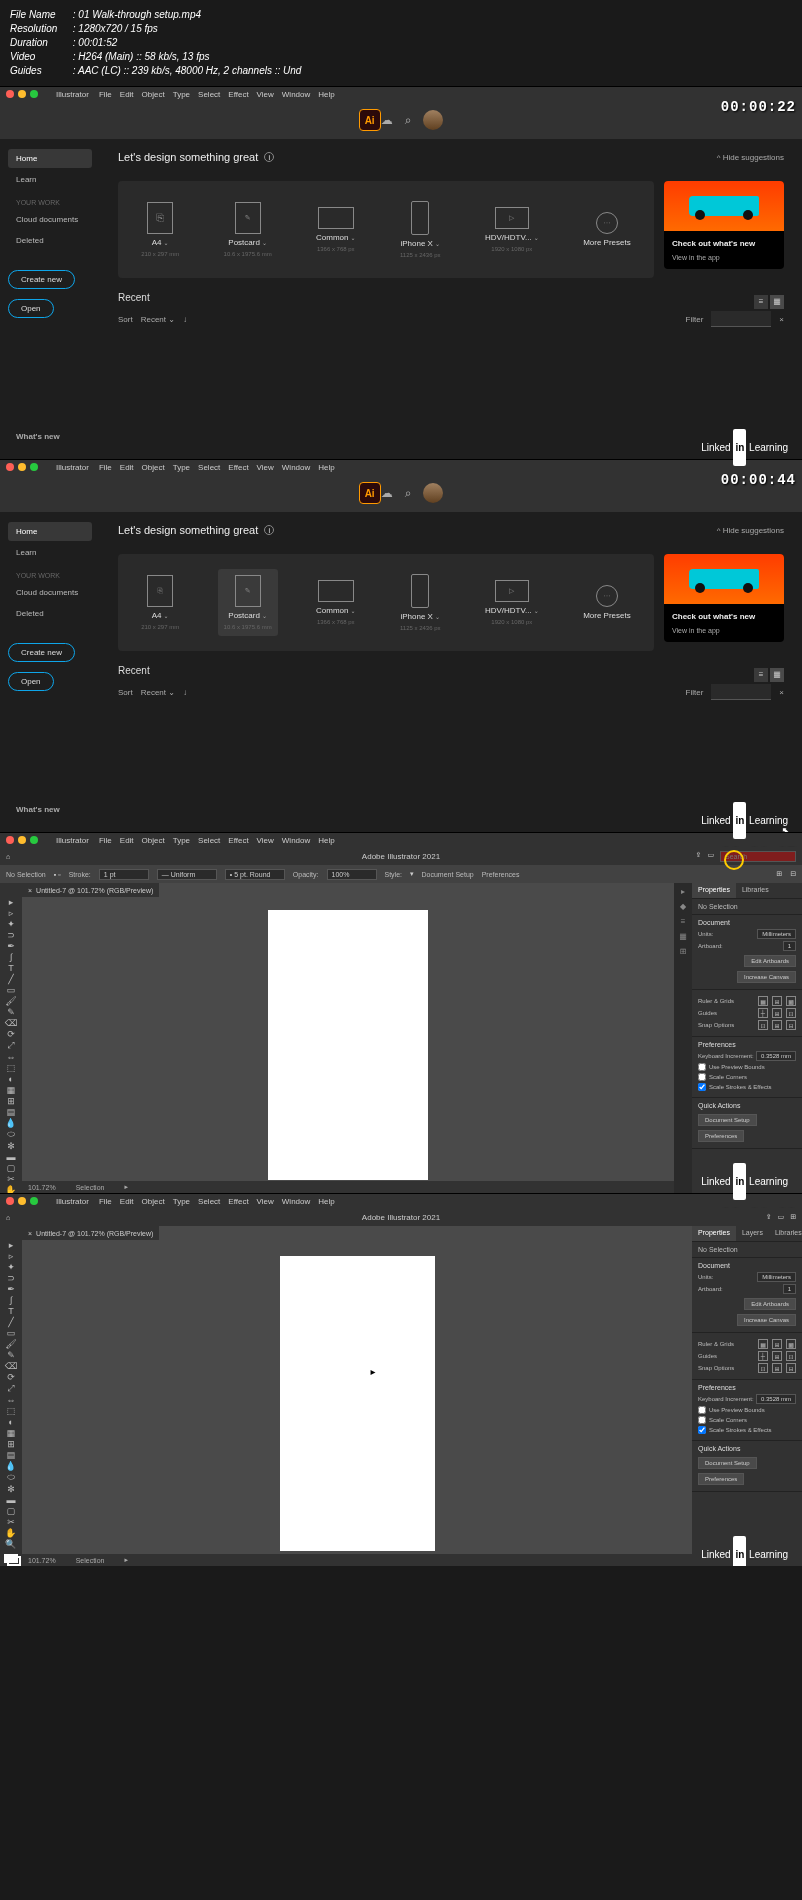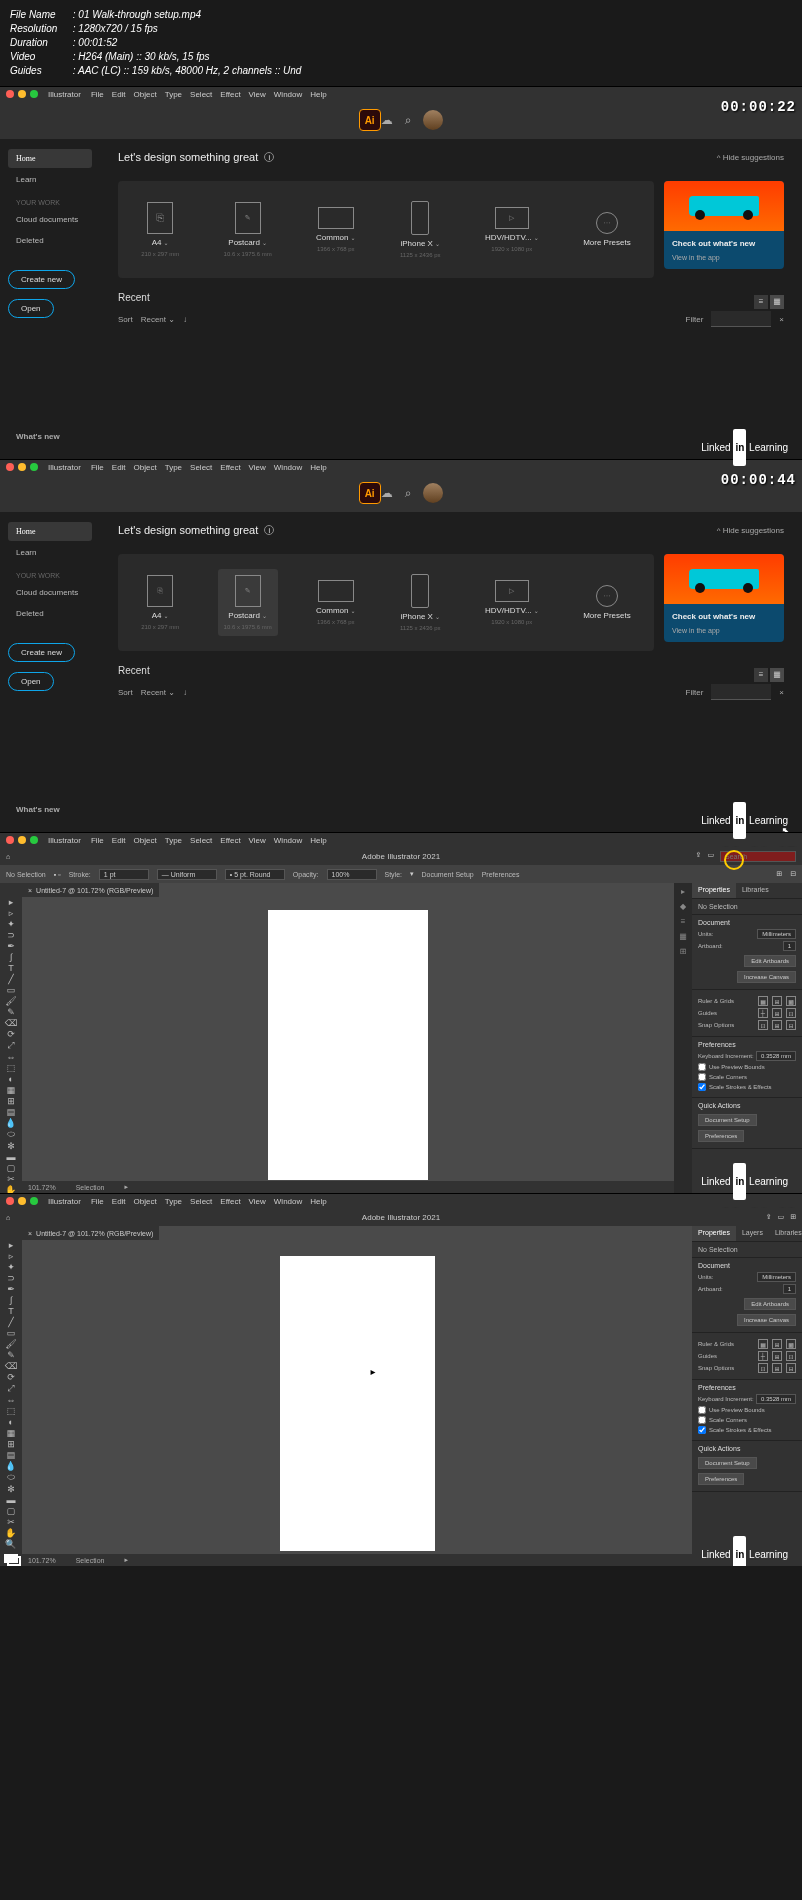--- a/index.html
+++ b/index.html
@@ -13,32 +13,32 @@
 .timestamp { position: absolute; top: 12px; right: 6px; color: #fff; font-family: "Courier New", monospace; font-size: 14px; font-weight: bold; letter-spacing: 1px; text-shadow: 1px 1px 2px #000; }
 .timestamp.alt { color: #e0e0e0; }
 
 
 .traffic { display: flex; gap: 4px; align-items: center; padding: 2px 6px; }
 .traffic span { width: 8px; height: 8px; border-radius: 50%; }
 .tl-red { background: #ff5f56; } .tl-yellow { background: #ffbd2e; } .tl-green { background: #27c93f; }
 
 .topbar { background: #323232; display: flex; align-items: center; height: 14px; font-size: 8px; color: #ccc; }
 .topbar .menu { display: flex; gap: 8px; padding-left: 4px; }
-.topbar .app { margin-left: 4px; margin-right: 6px; }
+.topbar .app { margin-left: 12px; margin-right: 6px; }
 
 .header-bar { background: #323232; display: flex; align-items: center; justify-content: center; height: 38px; padding: 0 10px; }
 .ai-logo { width: 22px; height: 22px; background: #2c0a0a; border: 1px solid #ff9a00; border-radius: 4px; color: #ff9a00; font-size: 10px; font-weight: bold; display: flex; align-items: center; justify-content: center; }
 .header-right { display: flex; align-items: center; gap: 12px; }
 .header-right .icon { color: #aaa; font-size: 12px; }
 .avatar { width: 20px; height: 20px; border-radius: 50%; background: linear-gradient(#a08060,#604020); }
 
 .home-body { background: #1e1e1e; display: flex; min-height: 320px; }
 .sidebar { width: 100px; padding: 10px 8px; background: #1e1e1e; display: flex; flex-direction: column; gap: 2px; font-size: 8px; }
 .sidebar .item { padding: 5px 8px; border-radius: 3px; color: #bbb; cursor: pointer; }
-.sidebar .item.active { background: #383838; color: #fff; font-family: Liberation Serif, serif; }
+.sidebar .item.active { background: #383838; color: #fff; }
 .sidebar .section-label { color: #666; font-size: 7px; padding: 8px 8px 2px; text-transform: uppercase; }
 .btn-pill { border: 1px solid #0ea5e9; border-radius: 12px; padding: 4px 12px; font-size: 8px; color: #ddd; background: transparent; margin: 4px 0; width: fit-content; }
 .whatsnew { margin-top: auto; padding: 8px; font-size: 8px; color: #aaa; font-weight: bold; }
 
 .main { flex: 1; padding: 12px 18px; position: relative; }
 .headline { color: #eee; font-size: 11px; margin-bottom: 18px; display: flex; align-items: center; gap: 6px; }
 .info-icon { width: 10px; height: 10px; border: 1px solid #888; border-radius: 50%; font-size: 7px; display: inline-flex; align-items: center; justify-content: center; }
 .hide-sug { position: absolute; right: 18px; top: 14px; font-size: 8px; color: #aaa; }
 
 .presets { display: flex; gap: 10px; align-items: flex-start; }
@@ -47,21 +47,21 @@
 .preset.hover { background: #3a3a3a; }
 .preset .shape { width: 26px; height: 32px; border: 1px solid #888; display: flex; align-items: center; justify-content: center; color: #888; }
 .preset .shape.wide { width: 36px; height: 22px; }
 .preset .shape.phone { width: 18px; height: 34px; border-radius: 2px; }
 .preset .shape.video { width: 34px; height: 22px; }
 .preset .shape.circle { width: 22px; height: 22px; border-radius: 50%; }
 .preset .label { color: #ddd; font-size: 8px; }
 .preset .dim { color: #666; font-size: 6px; }
 .preset .chev { font-size: 6px; margin-left: 2px; }
 
-.promo { width: 120px; background: #0c4a6e; border-radius: 4px; overflow: hidden; }
+.promo { width: 120px; background: #000000; border-radius: 4px; overflow: hidden; }
 .promo-img { height: 50px; background: linear-gradient(#ff3c00,#ff6a00); display: flex; align-items: center; justify-content: center; }
 .car { width: 70px; height: 20px; background: #00c8d8; border-radius: 4px 2px 2px 4px; position: relative; }
 .car::before, .car::after { content:''; position: absolute; width: 10px; height: 10px; background: #111; border-radius: 50%; bottom: -4px; }
 .car::before { left: 6px; } .car::after { right: 6px; }
 .promo-text { padding: 8px; }
 .promo-text .title { color: #eee; font-size: 8px; font-weight: bold; margin-bottom: 6px; }
 .promo-text .link { color: #aaa; font-size: 7px; }
 
 .recent-bar { margin-top: 14px; }
 .recent-title { color: #ddd; font-size: 10px; margin-bottom: 8px; }
@@ -115,22 +115,22 @@
 
 .cursor { position: absolute; color: #fff; font-size: 10px; pointer-events: none; }
 </style>
 </head>
 <body>
 
 <div class="meta-info">
   <div class="meta-row"><span class="meta-label">File Name</span> : <span>01 Walk-through setup.mp4</span></div>
   <div class="meta-row"><span class="meta-label">Resolution</span> : <span>1280x720 / 15 fps</span></div>
   <div class="meta-row"><span class="meta-label">Duration</span> : <span>00:01:52</span></div>
-  <div class="meta-row"><span class="meta-label">Video</span> : <span>H264 (Main) :: 30 kb/s, 15 fps</span></div>
-  <div class="meta-row"><span class="meta-label">Guides</span> : <span>AAC (LC) :: 159 kb/s, 48000 Hz, 2 channels :: Und</span></div>
+  <div class="meta-row"><span class="meta-label">Video</span> : <span>H264 (Main) :: 58 kb/s, 13 fps</span></div>
+  <div class="meta-row"><span class="meta-label">Guides</span> : <span>AAC (LC) :: 239 kb/s, 48000 Hz, 2 channels :: Und</span></div>
 </div>
 
 <div class="frame">
   <div class="timestamp">00:00:22</div>
   <div class="topbar">
     <div class="traffic">
         <span class="tl-red"></span>
         <span class="tl-yellow"></span>
         <span class="tl-green"></span>
       </div>

